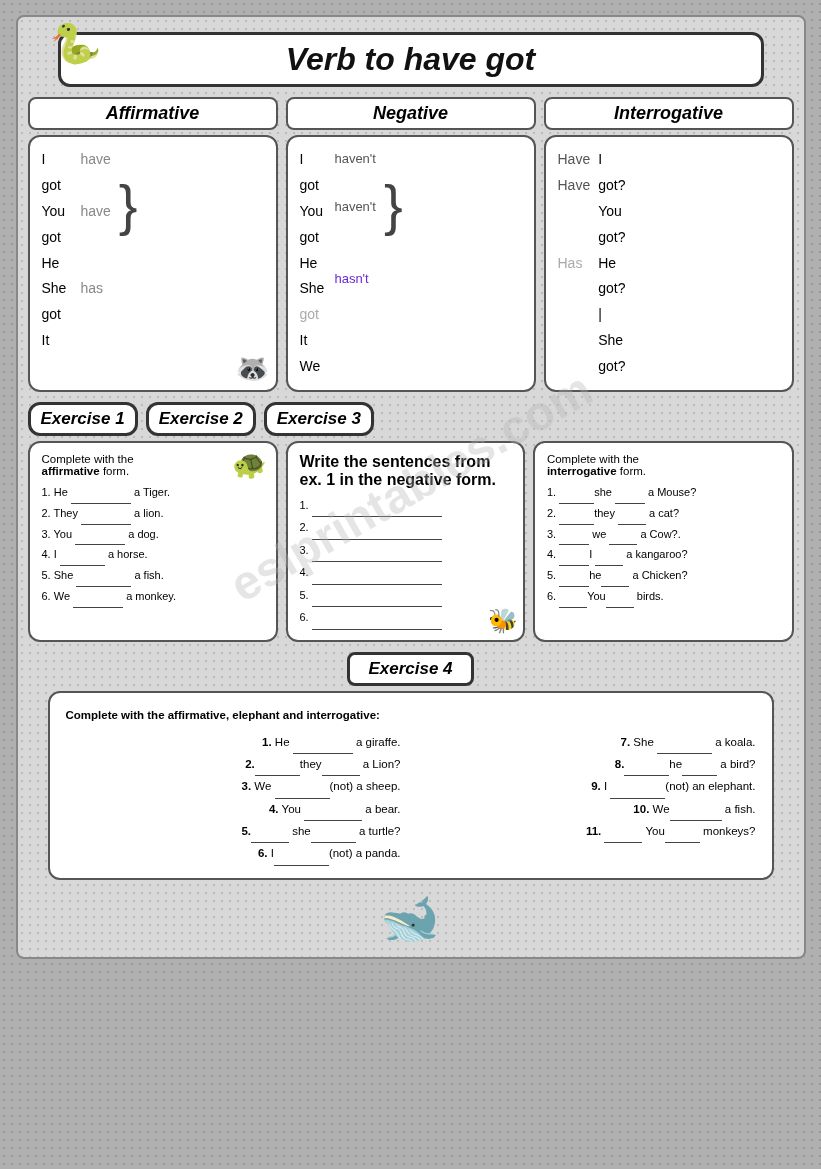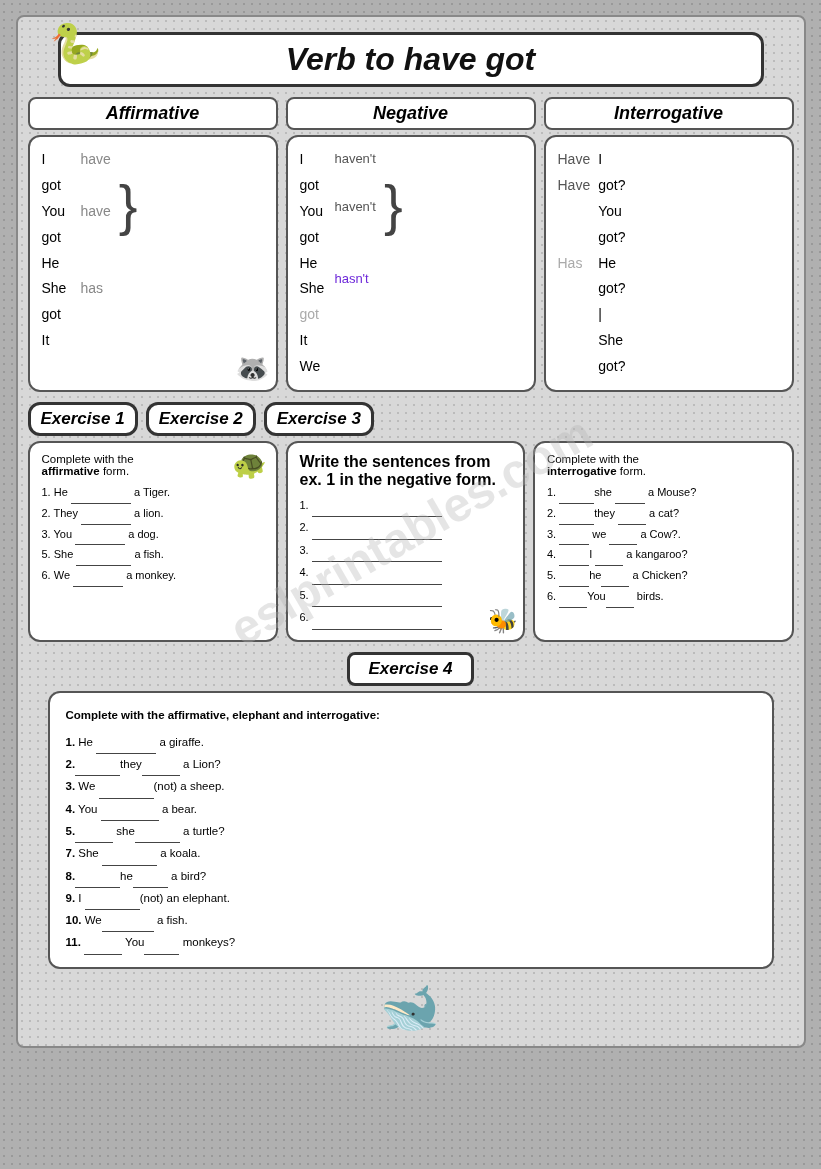--- a/index.html
+++ b/index.html
@@ -122,23 +122,24 @@
       font-size: 11.5px;
       line-height: 1.85;
       margin: 0 20px;
     }
     .ex4-box .ex4-title {
       font-size: 11.5px;
       margin-bottom: 6px;
     }
     .ex4-grid {
       display: grid;
-      grid-template-columns: 1fr;
+      grid-template-columns: 1fr 1fr;
       gap: 0 20px;
       font-size: 11.5px;
+      text-align: right;
     }
 
     
     .watermark {
       position: absolute;
       top: 50%;
       left: 50%;
       transform: translate(-50%, -50%) rotate(-30deg);
       font-size: 48px;
       color: rgba(180,180,180,0.35);
@@ -267,20 +268,21 @@
     <div class="notch-box ex1" style="flex:1.05;padding:10px 12px;position:relative;">
 
       <div style="position:absolute;top:5px;right:8px;font-size:28px;">🐢</div>
       <div class="ex-title" style="font-size:11.5px;margin-bottom:6px;">
         Complete with the <br><b>affirmative</b> <span>form.</span>
       </div>
       <div style="font-size:11px;line-height:1.8;">
         <div>1. He <span class="ex-line-answer" style="width:60px;">&nbsp;</span> a Tiger.</div>
         <div>2. They <span class="ex-line-answer" style="width:50px;">&nbsp;</span> a lion.</div>
         <div>3. You <span class="ex-line-answer" style="width:50px;">&nbsp;</span> a dog.</div>
+        <div>4. I <span class="ex-line-answer" style="width:45px;">&nbsp;</span> a horse.</div>
         <div>5. She <span class="ex-line-answer" style="width:55px;">&nbsp;</span> a fish.</div>
         <div>6. We <span class="ex-line-answer" style="width:50px;">&nbsp;</span> a monkey.</div>
       </div>
     </div>
 
     <div class="notch-box ex2" style="flex:1;padding:10px 12px;position:relative;">
       <div style="position:absolute;bottom:5px;right:5px;font-size:24px;">🐝</div>
       <div class="ex-title" style="font-size:16px;margin-bottom:6px;font-weight:bold;">
         Write the sentences from<br>ex. 1 in the <b>negative</b> form.
       </div>
@@ -318,20 +320,21 @@
     <div class="ex4-title">
       <b>Complete with the affirmative, elephant and interrogative:</b>
     </div>
     <div class="ex4-grid">
       <div>
         <div><b>1.</b> He <span class="ex-line-answer" style="width:60px;">&nbsp;</span> a giraffe.</div>
         <div><b>2.</b><span class="ex-line-answer" style="width:45px;">&nbsp;</span>they<span class="ex-line-answer" style="width:38px;">&nbsp;</span> a Lion?</div>
         <div><b>3.</b> We <span class="ex-line-answer" style="width:55px;">&nbsp;</span>(not) a sheep.</div>
         <div><b>4.</b> You <span class="ex-line-answer" style="width:58px;">&nbsp;</span> a bear.</div>
         <div><b>5.</b><span class="ex-line-answer" style="width:38px;">&nbsp;</span> she<span class="ex-line-answer" style="width:45px;">&nbsp;</span> a turtle?</div>
+        <div><b>6.</b> I<span class="ex-line-answer" style="width:55px;">&nbsp;</span>(not) a panda.</div>
       </div>
       <div>
         <div><b>7.</b> She <span class="ex-line-answer" style="width:55px;">&nbsp;</span> a koala.</div>
         <div><b>8.</b><span class="ex-line-answer" style="width:45px;">&nbsp;</span>he<span class="ex-line-answer" style="width:35px;">&nbsp;</span> a bird?</div>
         <div><b>9.</b> I <span class="ex-line-answer" style="width:55px;">&nbsp;</span>(not) an elephant.</div>
         <div><b>10.</b> We<span class="ex-line-answer" style="width:52px;">&nbsp;</span> a fish.</div>
         <div><b>11.</b> <span class="ex-line-answer" style="width:38px;">&nbsp;</span> You<span class="ex-line-answer" style="width:35px;">&nbsp;</span> monkeys?</div>
       </div>
     </div>
   </div>

